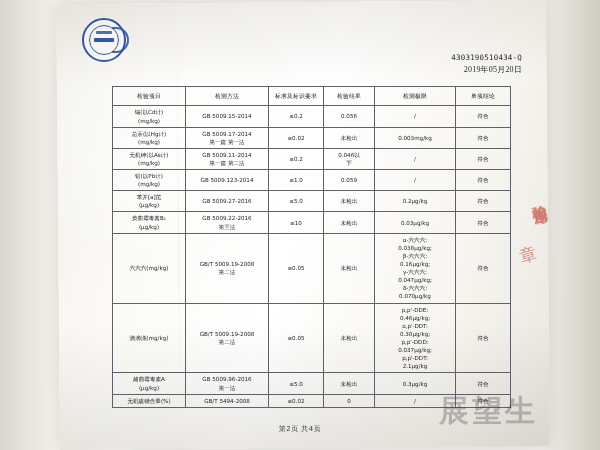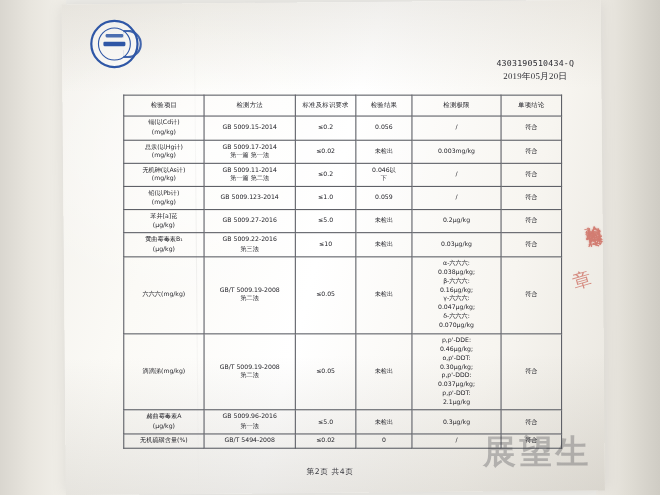--- a/index.html
+++ b/index.html
@@ -108,21 +108,21 @@
     border-radius: 0 14px 14px 0;
     box-sizing: border-box;
     opacity: .9;
   }
 
   
   #doc-meta {
     position: absolute;
     right: 78px;
     top: 52px;
-    text-align: center;
+    text-align: right;
     color: #2a2a30;
     font-size: 7.5px;
     line-height: 1.55;
     letter-spacing: .2px;
     font-family: "DejaVu Sans Mono", monospace;
   }
   #doc-meta .m2 { font-family: Liberation Serif, serif; font-size: 8px; }
 
   
   #report-table {

